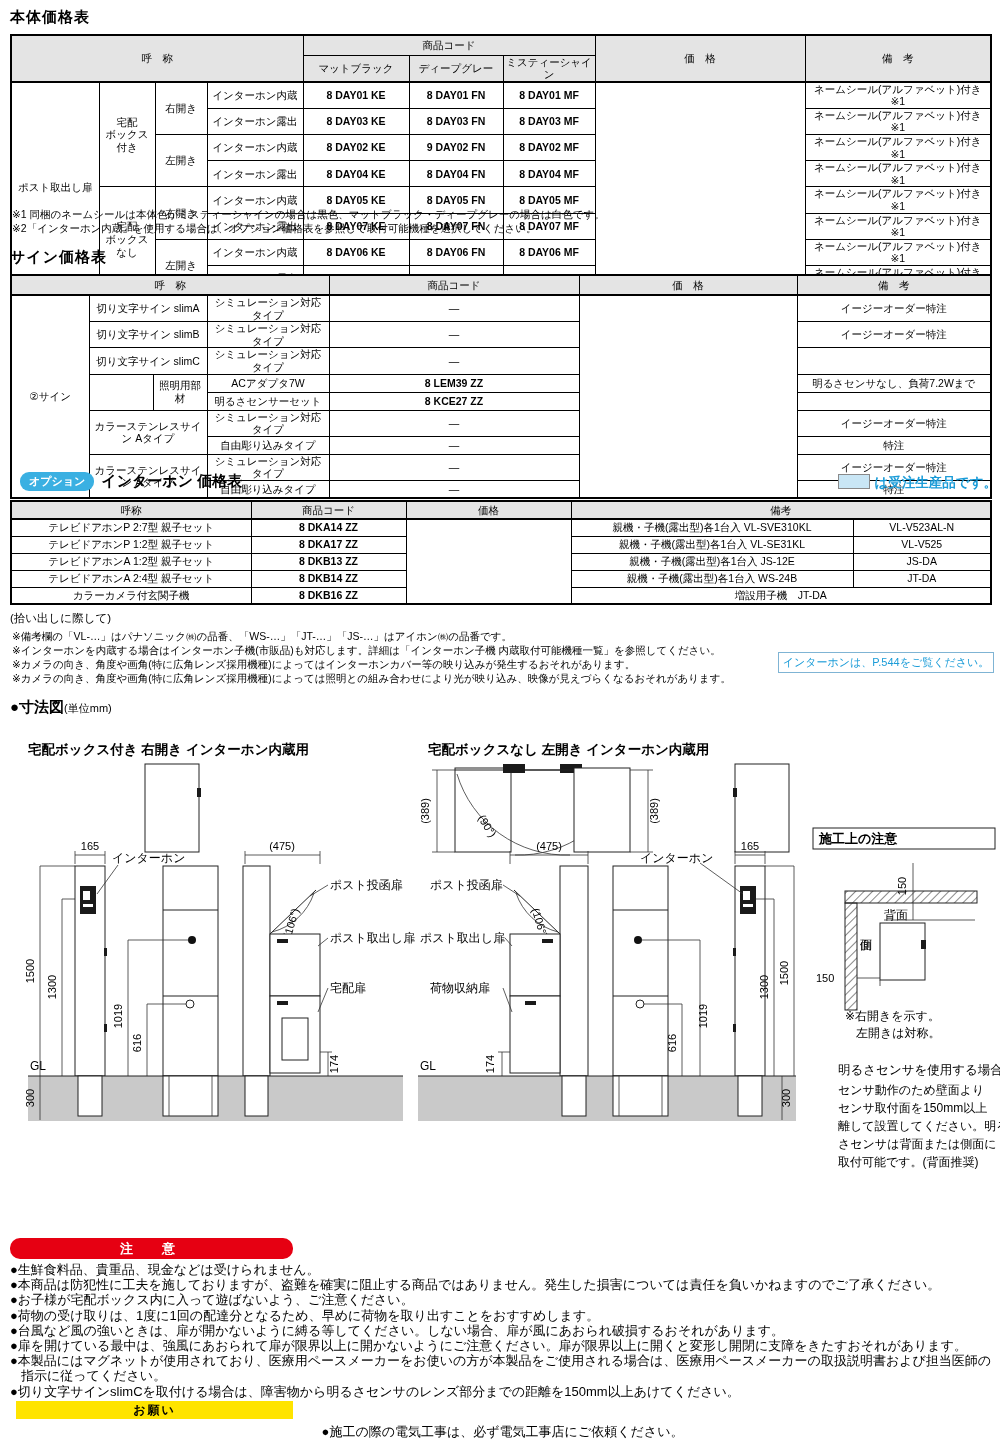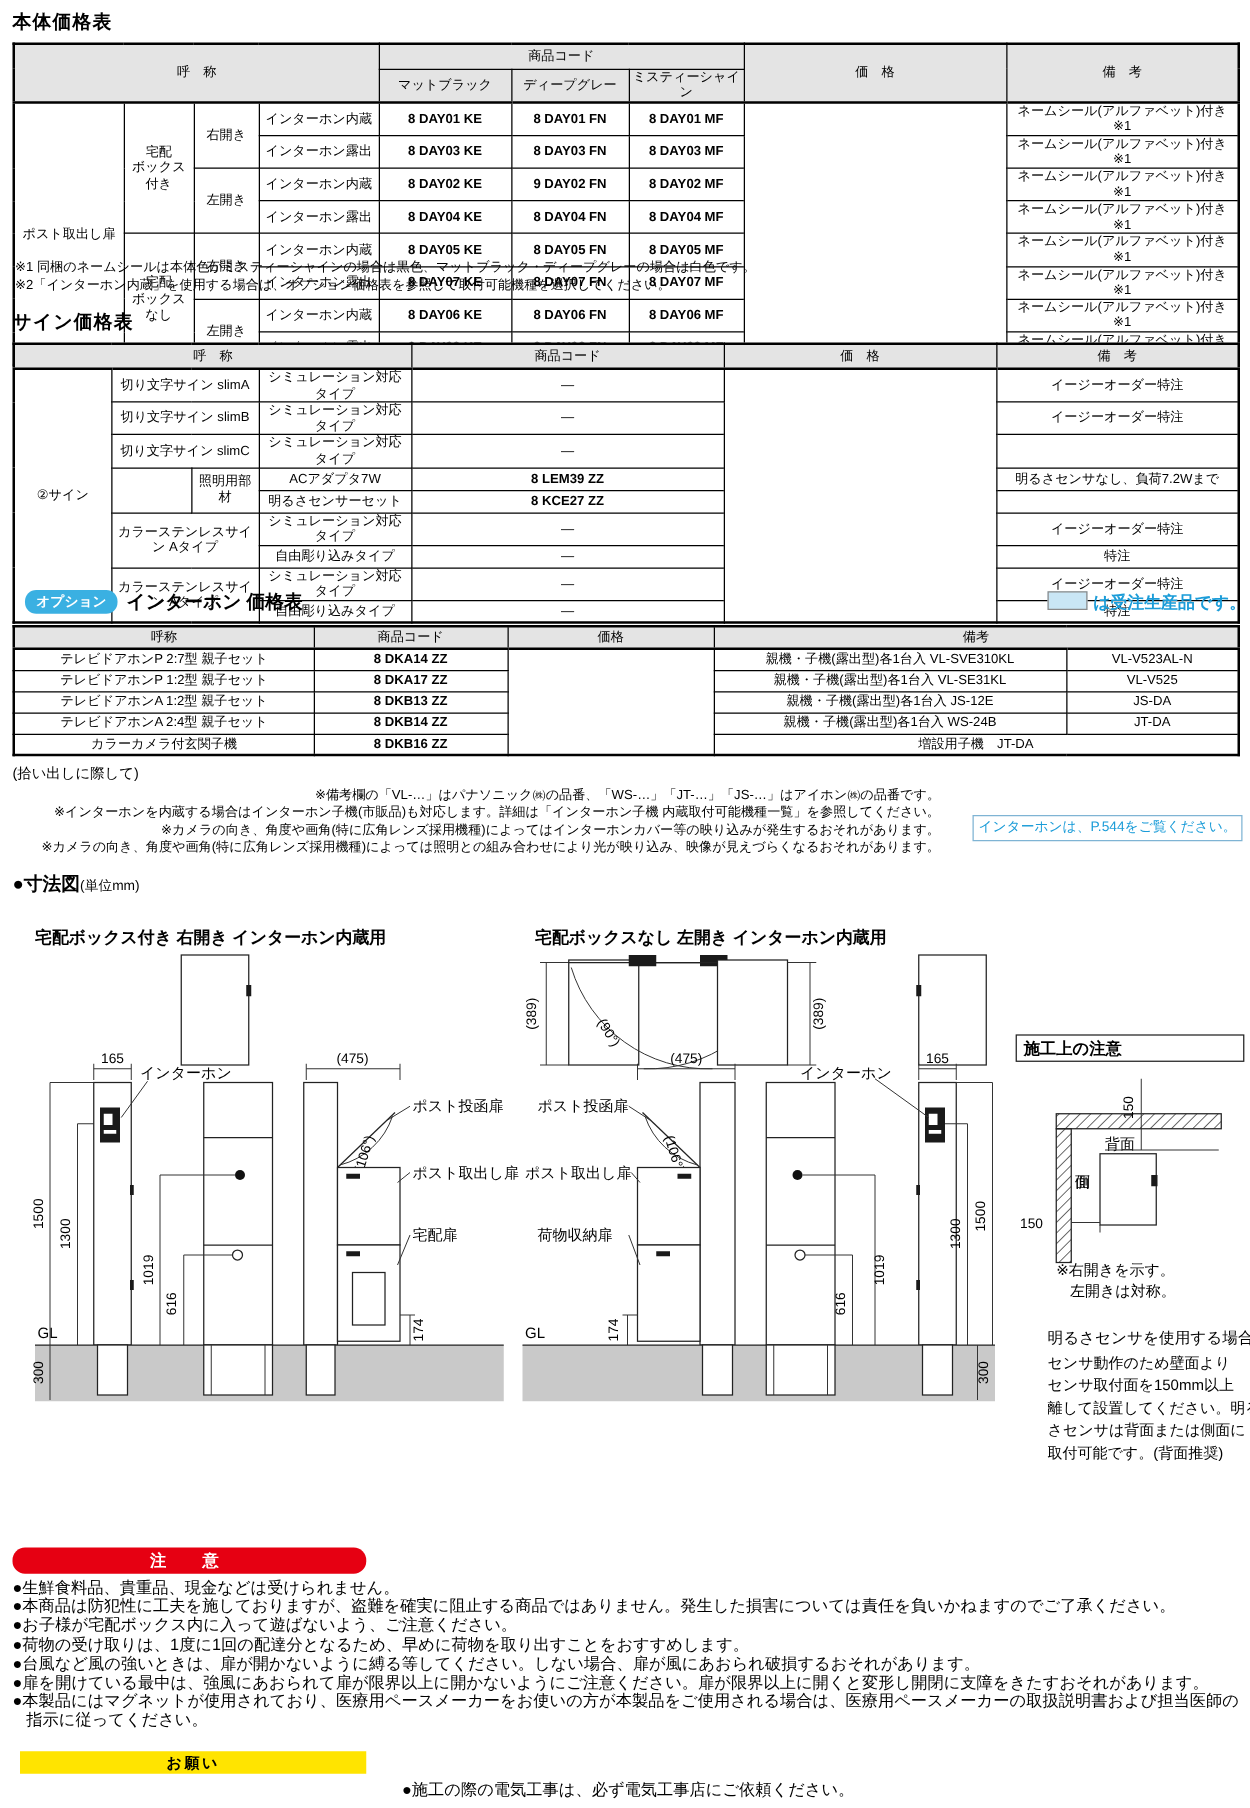--- a/index.html
+++ b/index.html
@@ -285,21 +285,21 @@
       </tr>
       <tr>
         <td>カラーカメラ付玄関子機</td>
         <td class="code">8 DKB16 ZZ</td>
         <td colspan="2" class="rem">増設用子機　JT-DA</td>
       </tr>
     </tbody>
   </table>
 
   <div class="abs pickup-title" style="left:10px;top:611px;">(拾い出しに際して)</div>
-  <div class="abs" style="left:12px;top:629px;width:740px;text-align:right;">
+  <div class="abs" style="left:12px;top:629px;width:740px;">
     <div class="note-line">※備考欄の「VL-…」はパナソニック㈱の品番、「WS-…」「JT-…」「JS-…」はアイホン㈱の品番です。</div>
     <div class="note-line">※インターホンを内蔵する場合はインターホン子機(市販品)も対応します。詳細は「インターホン子機 内蔵取付可能機種一覧」を参照してください。</div>
     <div class="note-line">※カメラの向き、角度や画角(特に広角レンズ採用機種)によってはインターホンカバー等の映り込みが発生するおそれがあります。</div>
     <div class="note-line">※カメラの向き、角度や画角(特に広角レンズ採用機種)によっては照明との組み合わせにより光が映り込み、映像が見えづらくなるおそれがあります。</div>
   </div>
   <div class="abs refbox" style="left:778px;top:652px;width:214px;height:19px;">インターホンは、P.544をご覧ください。</div>
 
   <div class="abs" style="left:10px;top:698px;">
     <span style="font-size:15px;font-weight:bold;">●寸法図</span><span style="font-size:11px;">(単位mm)</span>
   </div>
@@ -524,20 +524,21 @@
 
   <div class="abs banner-red" style="left:10px;top:1238px;width:283px;height:21px;border-radius:10px;">注　意</div>
   <div class="abs" style="left:10px;top:1262px;width:985px;">
     <div class="note-item">●生鮮食料品、貴重品、現金などは受けられません。</div>
     <div class="note-item">●本商品は防犯性に工夫を施しておりますが、盗難を確実に阻止する商品ではありません。発生した損害については責任を負いかねますのでご了承ください。</div>
     <div class="note-item">●お子様が宅配ボックス内に入って遊ばないよう、ご注意ください。</div>
     <div class="note-item">●荷物の受け取りは、1度に1回の配達分となるため、早めに荷物を取り出すことをおすすめします。</div>
     <div class="note-item">●台風など風の強いときは、扉が開かないように縛る等してください。しない場合、扉が風にあおられ破損するおそれがあります。</div>
     <div class="note-item">●扉を開けている最中は、強風にあおられて扉が限界以上に開かないようにご注意ください。扉が限界以上に開くと変形し開閉に支障をきたすおそれがあります。</div>
     <div class="note-item">●本製品にはマグネットが使用されており、医療用ペースメーカーをお使いの方が本製品をご使用される場合は、医療用ペースメーカーの取扱説明書および担当医師の指示に従ってください。</div>
+    <div class="note-item">●切り文字サインslimCを取付ける場合は、障害物から明るさセンサのレンズ部分までの距離を150mm以上あけてください。</div>
   </div>
 
   <div class="abs banner-yellow" style="left:16px;top:1401px;width:277px;height:18px;">お願い</div>
   <div class="abs" style="left:10px;top:1424px;width:985px;text-align:center;">
     <div class="note-item">●施工の際の電気工事は、必ず電気工事店にご依頼ください。</div>
   </div>
 
 </div>
 
 </body></html>

